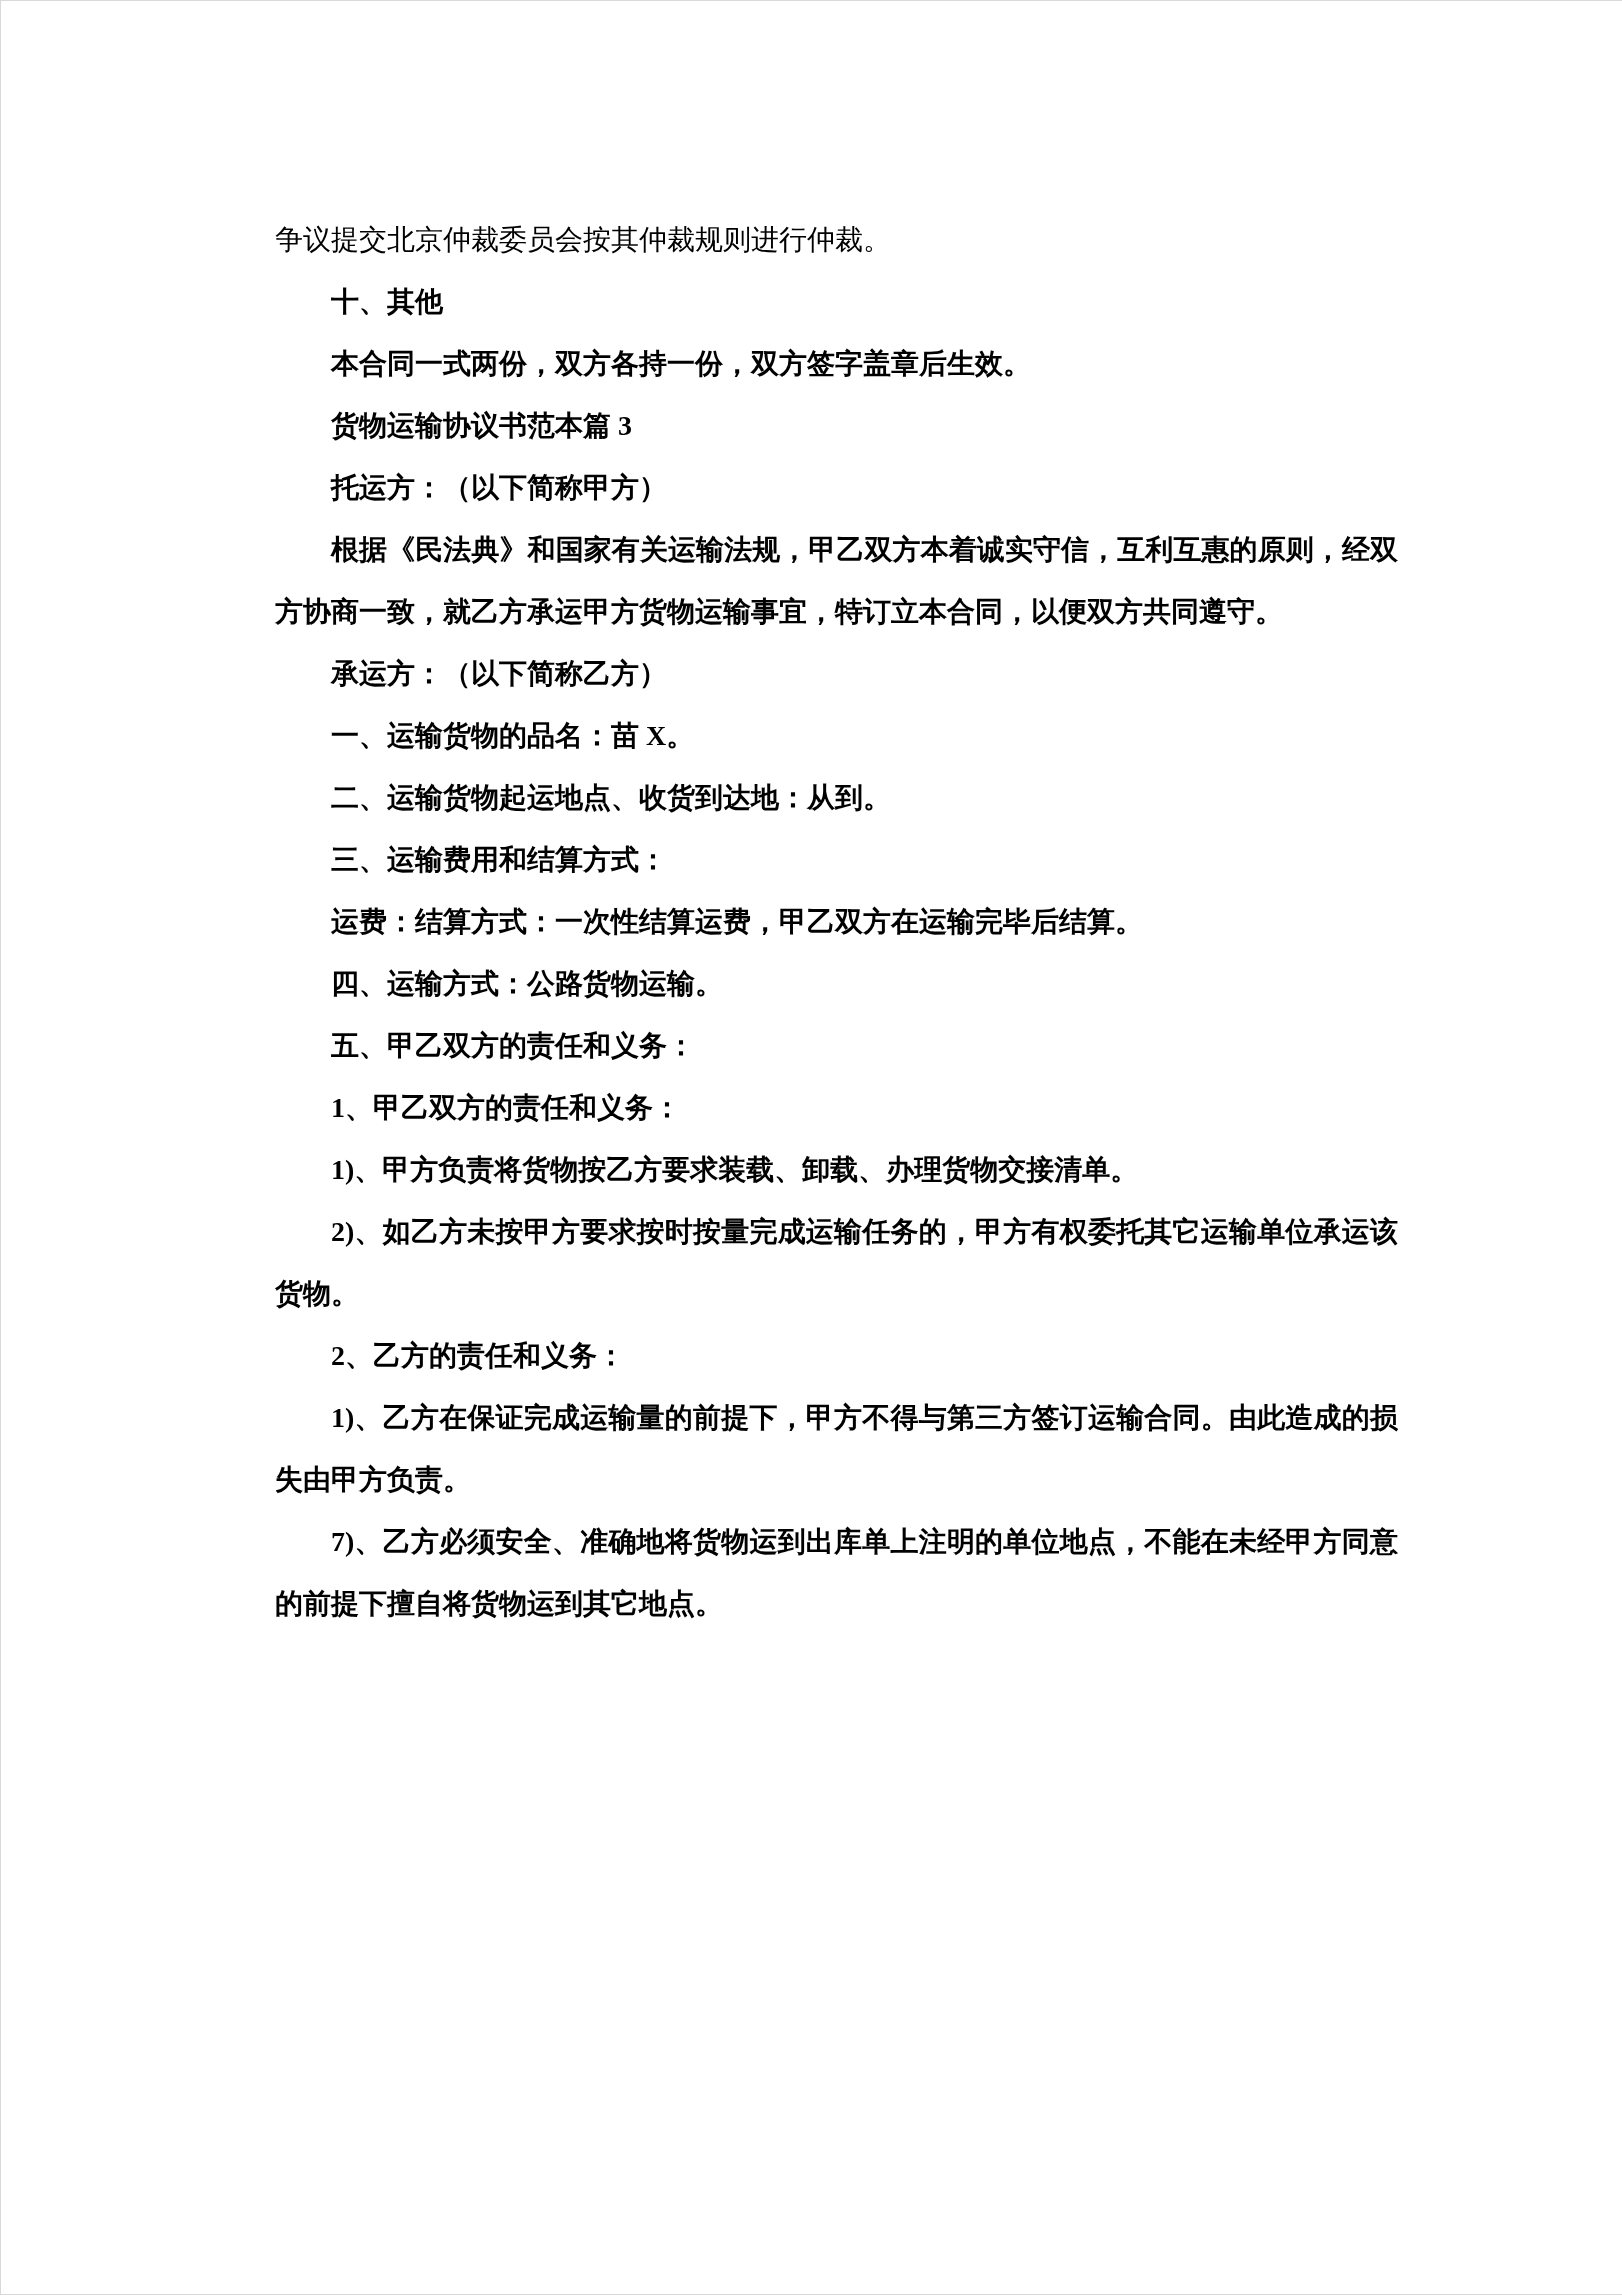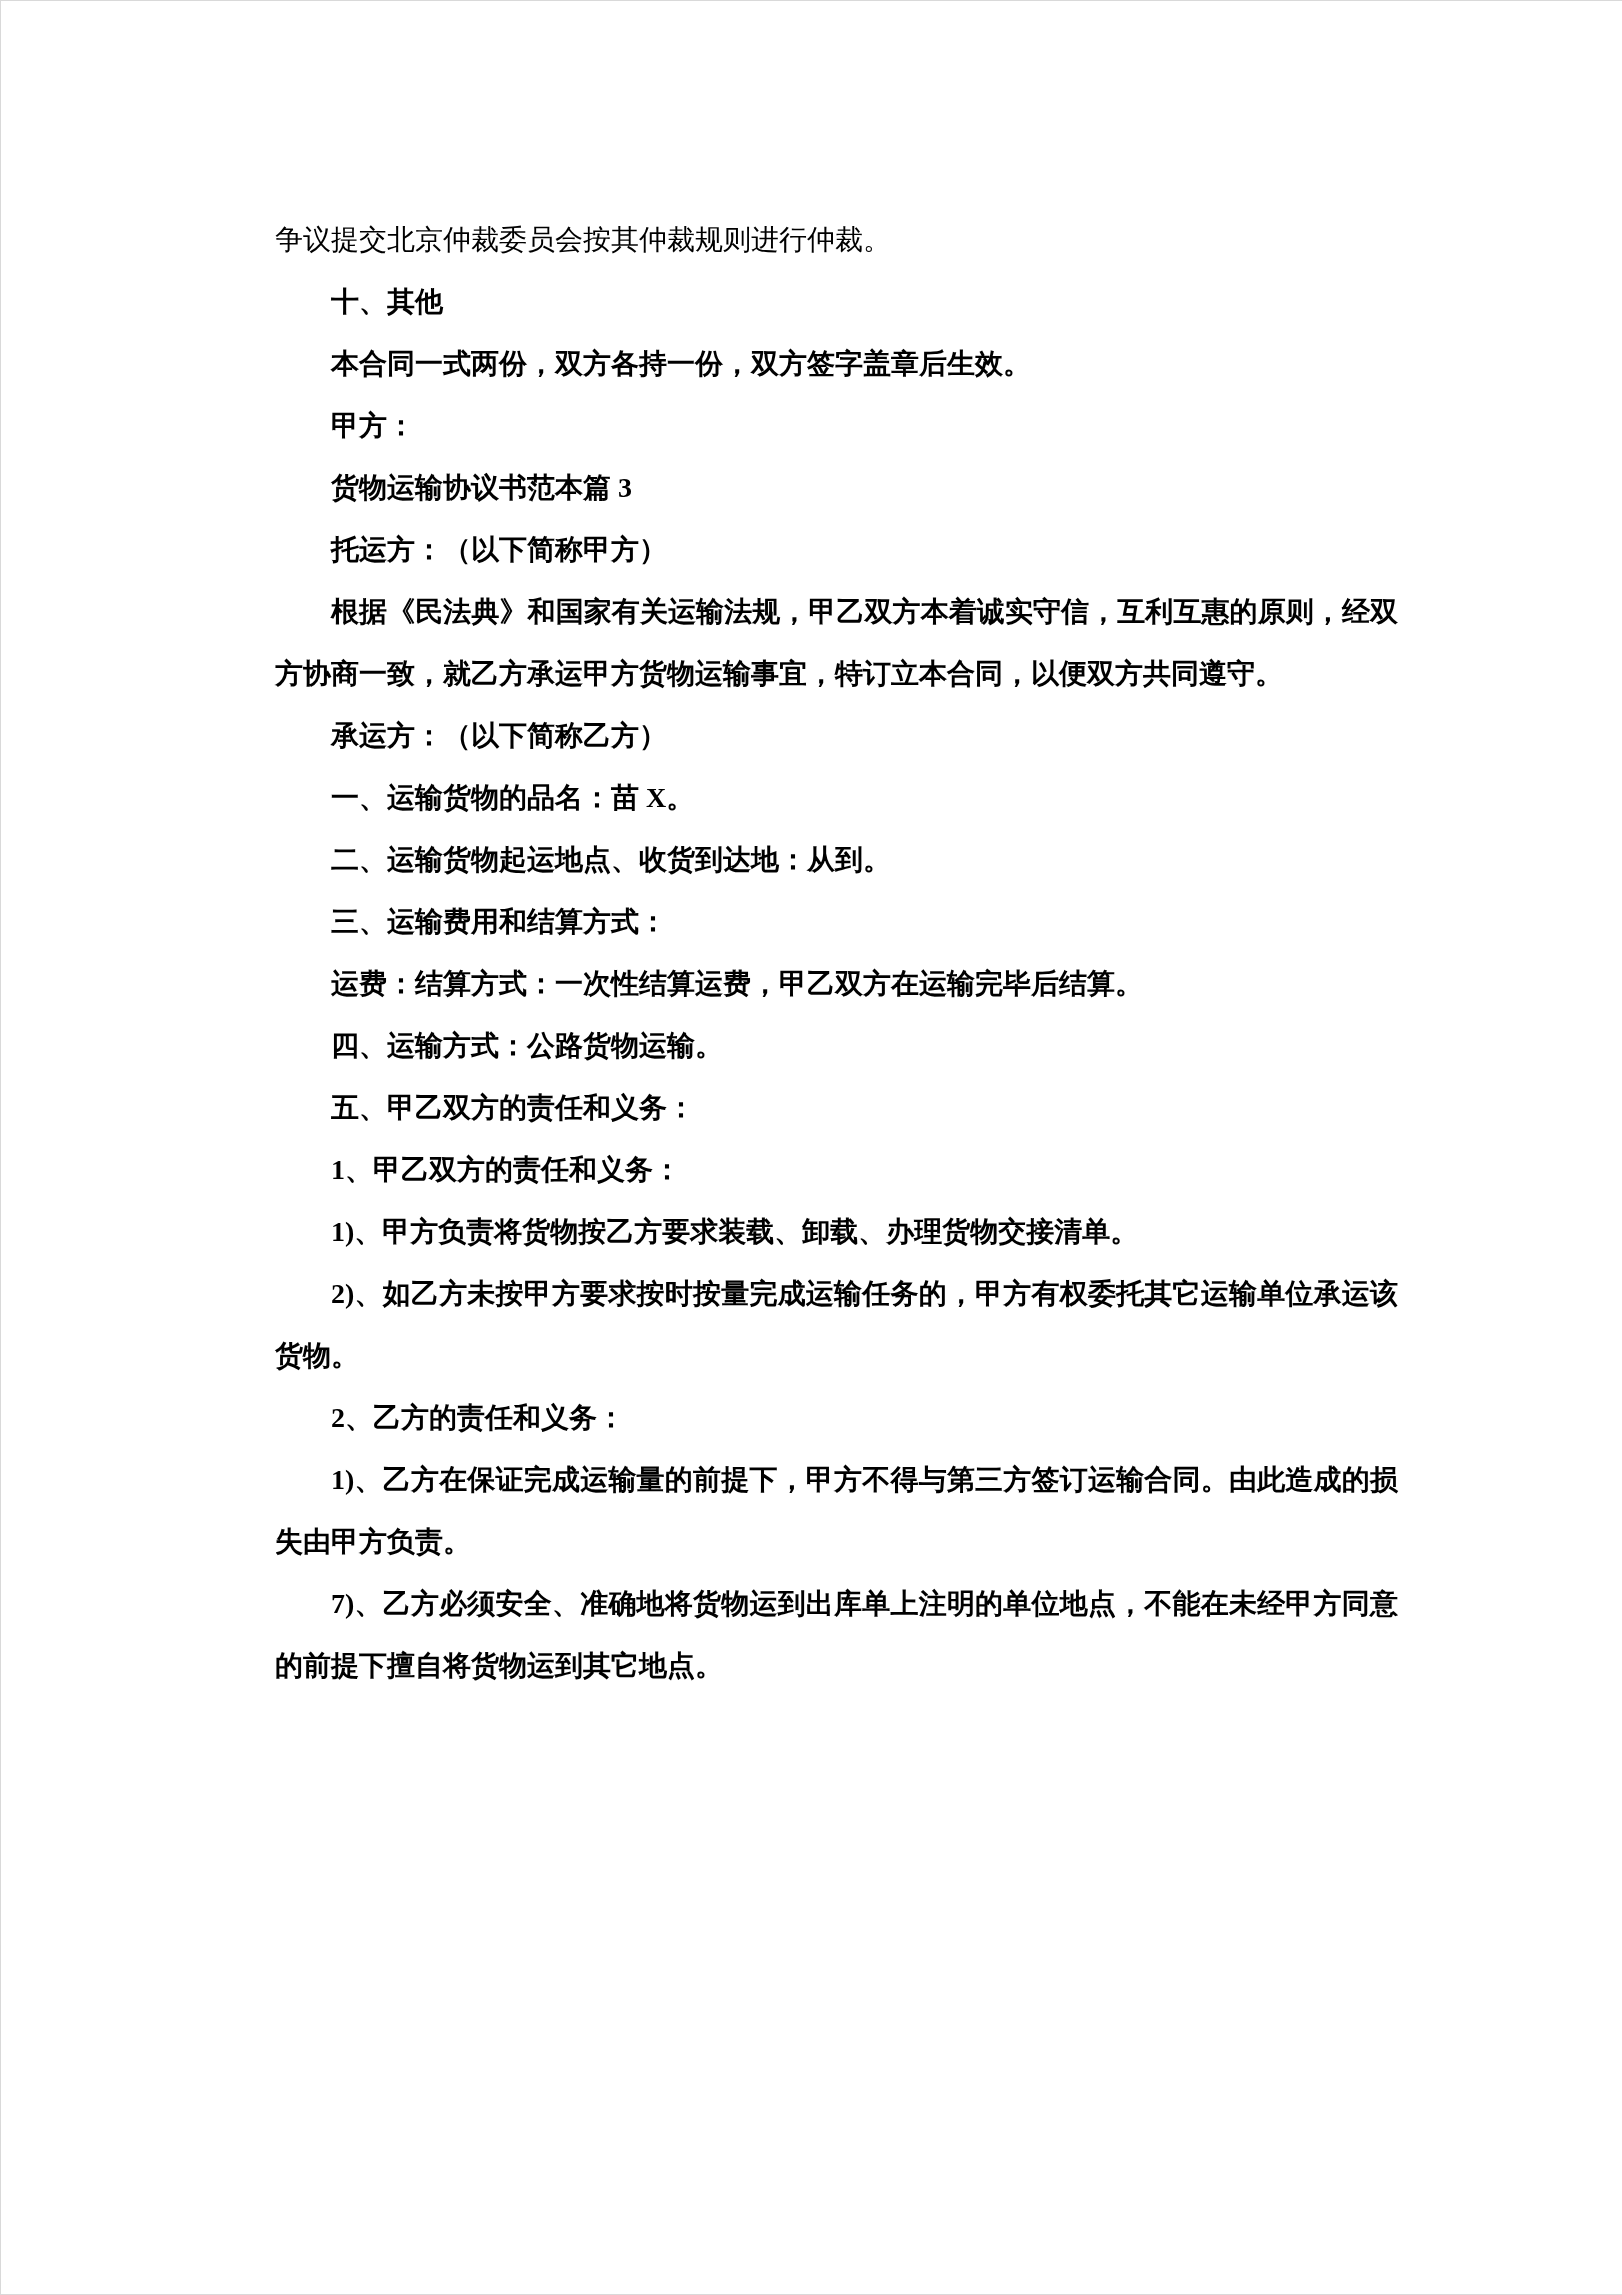--- a/index.html
+++ b/index.html
@@ -34,21 +34,20 @@
   .para.indent { text-indent: 2em; font-weight: bold; }
 </style>
 </head>
 <body>
 
 <div class="page">
   <div class="doc">
     <p class="para">争议提交北京仲裁委员会按其仲裁规则进行仲裁。</p>
     <p class="para indent">十、其他</p>
     <p class="para indent">本合同一式两份，双方各持一份，双方签字盖章后生效。</p>
-    <p class="para indent">甲方：</p>
     <p class="para indent">货物运输协议书范本篇 3</p>
     <p class="para indent">托运方：（以下简称甲方）</p>
     <p class="para indent">根据《民法典》和国家有关运输法规，甲乙双方本着诚实守信，互利互惠的原则，经双方协商一致，就乙方承运甲方货物运输事宜，特订立本合同，以便双方共同遵守。</p>
     <p class="para indent">承运方：（以下简称乙方）</p>
     <p class="para indent">一、运输货物的品名：苗 X。</p>
     <p class="para indent">二、运输货物起运地点、收货到达地：从到。</p>
     <p class="para indent">三、运输费用和结算方式：</p>
     <p class="para indent">运费：结算方式：一次性结算运费，甲乙双方在运输完毕后结算。</p>
     <p class="para indent">四、运输方式：公路货物运输。</p>
     <p class="para indent">五、甲乙双方的责任和义务：</p>

